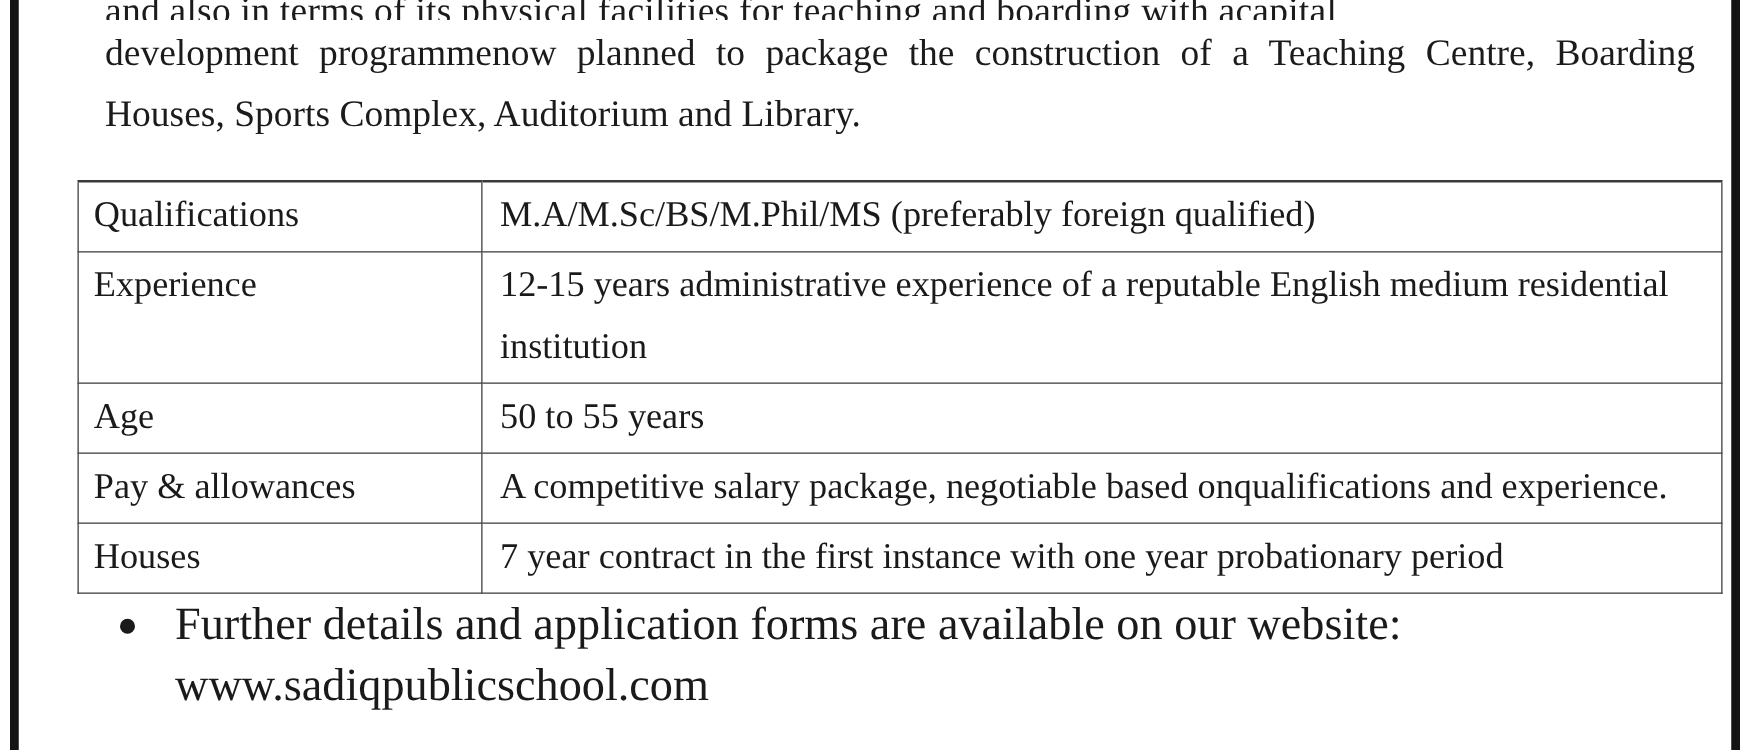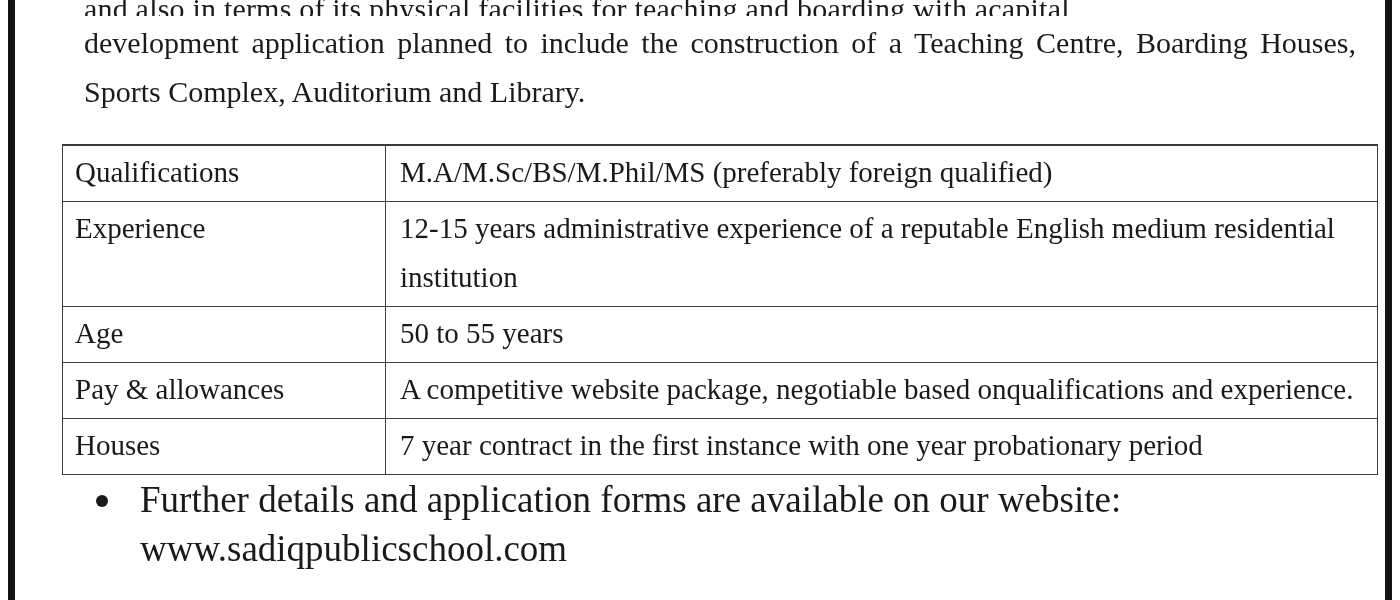--- a/index.html
+++ b/index.html
@@ -134,40 +134,40 @@
 
 <div class="page">
 
   <div class="edge-rule left"></div>
   <div class="edge-rule right"></div>
 
   <div class="content">
 
     <div class="intro">
       <span class="line1"><span>and also in terms of its physical facilities for teaching and boarding with acapital</span></span>
-      <span class="rest">development application planned to include the construction of a Teaching Centre, Boarding Houses, Sports Complex, Auditorium and Library.</span>
+      <span class="rest">development programmenow planned to package the construction of a Teaching Centre, Boarding Houses, Sports Complex, Auditorium and Library.</span>
     </div>
 
     <table class="spec-table">
       <tbody>
         <tr>
           <td class="label">Qualifications</td>
           <td class="value">M.A/M.Sc/BS/M.Phil/MS (preferably foreign qualified)</td>
         </tr>
         <tr>
           <td class="label">Experience</td>
           <td class="value">12-15 years administrative experience of a reputable  English medium residential institution</td>
         </tr>
         <tr>
           <td class="label">Age</td>
           <td class="value">50 to 55 years</td>
         </tr>
         <tr>
           <td class="label">Pay &amp; allowances</td>
-          <td class="value">A competitive website package, negotiable based onqualifications and experience.</td>
+          <td class="value">A competitive salary package, negotiable based onqualifications and experience.</td>
         </tr>
         <tr>
           <td class="label">Houses</td>
           <td class="value">7 year contract in the first instance with one year probationary period</td>
         </tr>
       </tbody>
     </table>
 
     <ul class="bullets">
       <li>

